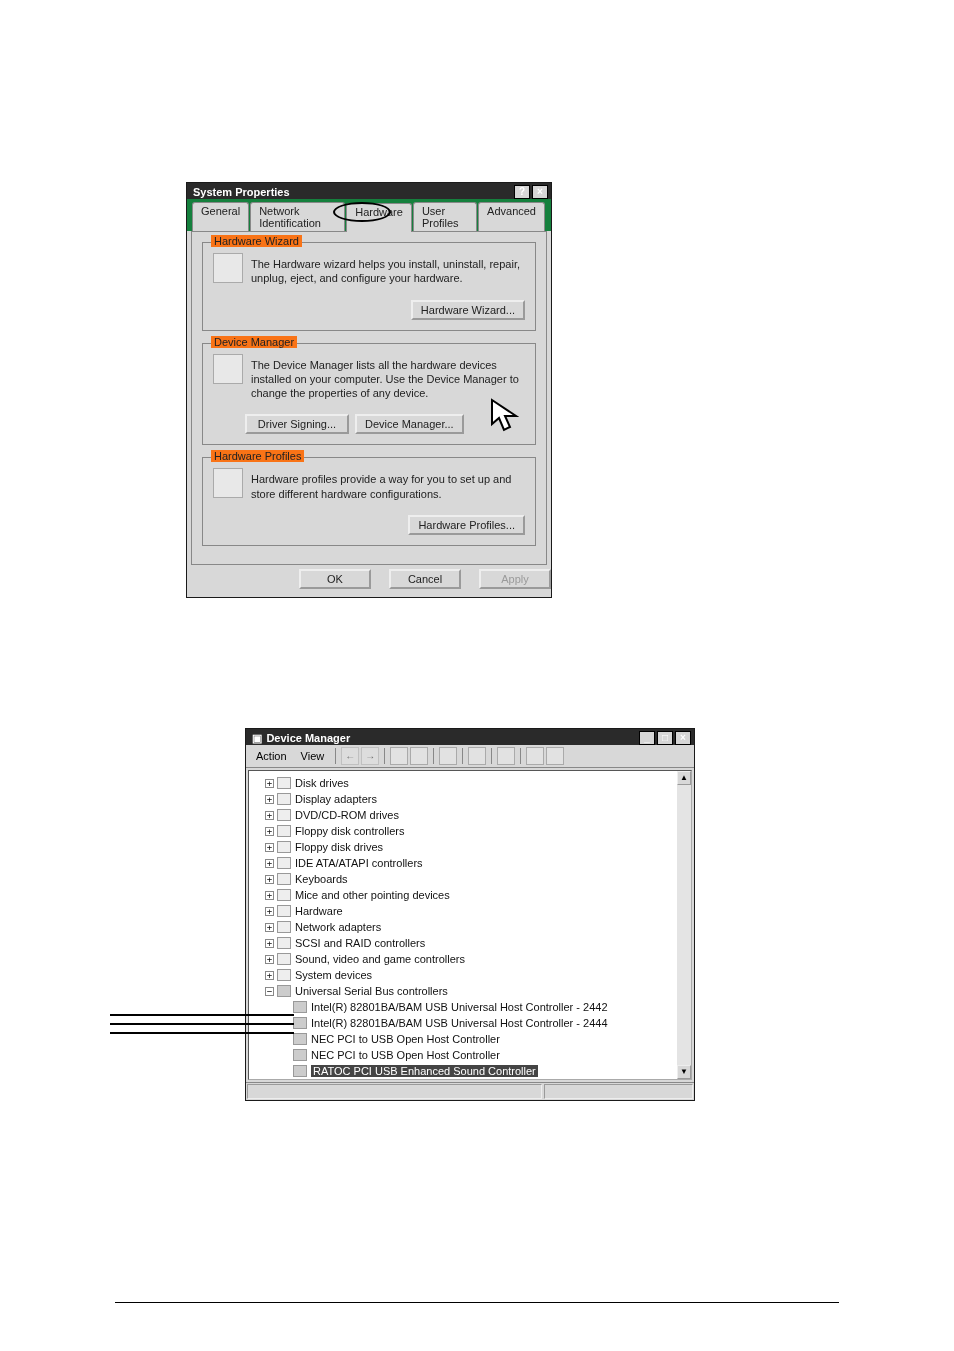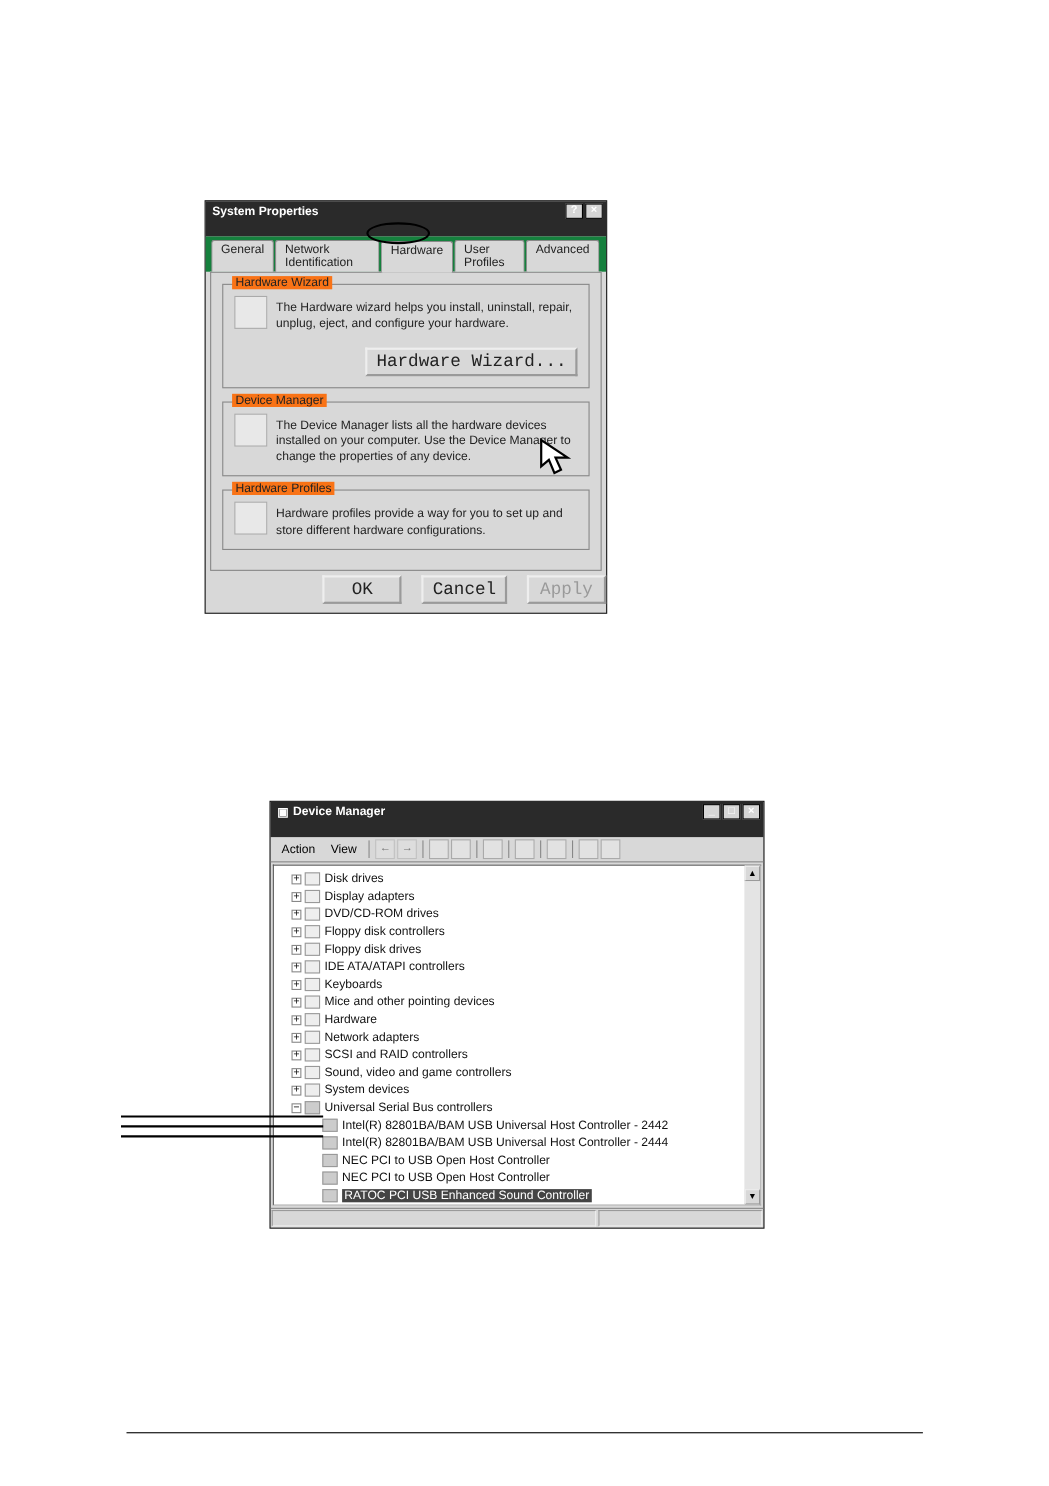--- a/index.html
+++ b/index.html
@@ -22,21 +22,21 @@
     border: 1px solid #1a1a1a;
     background: #d8d8d8;
     font-size: 11px;
     color: #222;
   }
   .titlebar {
     background: #2a2a2a;
     color: #fff;
     display: flex;
     align-items: center;
-    padding: 2px 3px 16px 6px;
+    padding: 2px 3px 0 6px;
     font-weight: bold;
     font-size: 11px;
   }
   .titlebar .spacer { flex: 1; }
   .winbtn {
     width: 16px; height: 14px;
     background: #d6d6d6;
     border: 1px solid #000;
     margin-left: 2px;
     font-size: 10px;
@@ -91,23 +91,22 @@
     background: #e8e8e8;
   }
   .grouptext { flex: 1; font-size: 11px; margin-top: 4px; line-height: 1.3; }
   .btnrow { display: flex; justify-content: flex-end; margin-top: 14px; gap: 6px; }
   .btnrow.two { justify-content: flex-start; margin-left: 32px; }
   .winbutton {
     min-width: 104px;
     padding: 2px 8px;
     border: 2px outset #eee;
     background: #d8d8d8;
-    font-size: 16px;
+    font-size: 11px;
     text-align: center;
-    font-family: Liberation Mono, monospace;
   }
   .winbutton.disabled { color: #9a9a9a; }
   .dlgbtns { display: flex; justify-content: flex-end; gap: 18px; padding: 0 0 8px; }
   .dlgbtns .winbutton { min-width: 72px; }
 
   
   .circle-annot {
     position: absolute;
     width: 58px; height: 20px;
     border: 2px solid #000;
@@ -245,27 +244,34 @@
         <div class="winbutton">Hardware Wizard...</div>
       </div>
     </div>
 
     <div class="groupbox">
       <span class="legend">Device Manager</span>
       <div class="grouprow">
         <div class="groupicon"></div>
         <div class="grouptext">The Device Manager lists all the hardware devices installed on your computer. Use the Device Manager to change the properties of any device.</div>
       </div>
+      <div class="btnrow two">
+        <div class="winbutton">Driver Signing...</div>
+        <div class="winbutton">Device Manager...</div>
+      </div>
     </div>
 
     <div class="groupbox">
       <span class="legend">Hardware Profiles</span>
       <div class="grouprow">
         <div class="groupicon"></div>
         <div class="grouptext">Hardware profiles provide a way for you to set up and store different hardware configurations.</div>
+      </div>
+      <div class="btnrow">
+        <div class="winbutton">Hardware Profiles...</div>
       </div>
     </div>
 
   </div>
   <div class="dlgbtns">
     <div class="winbutton">OK</div>
     <div class="winbutton">Cancel</div>
     <div class="winbutton disabled">Apply</div>
   </div>
 </div>

